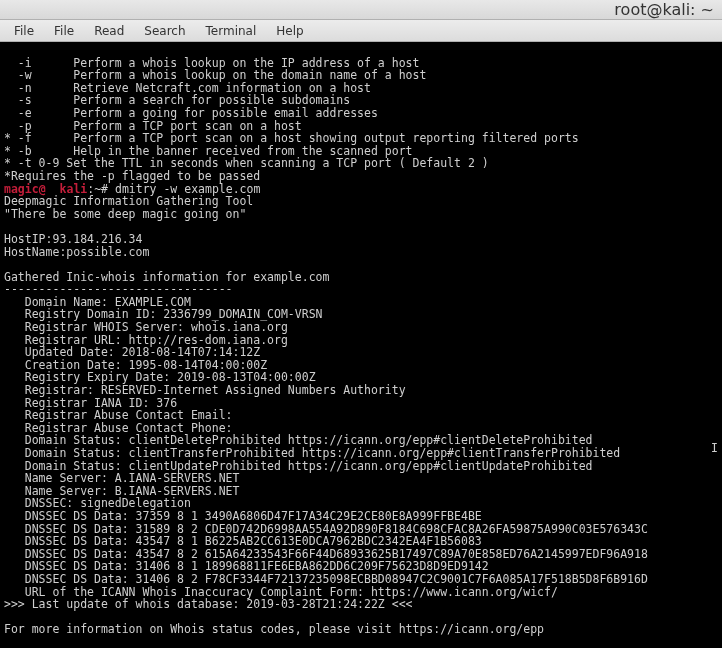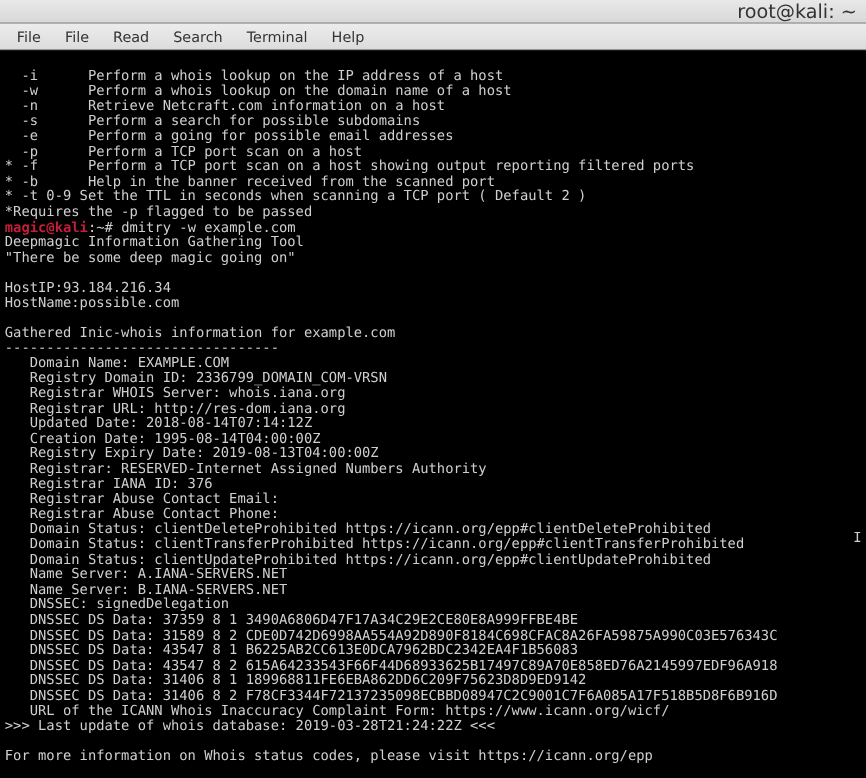--- a/index.html
+++ b/index.html
@@ -40,21 +40,21 @@
       background: #000;
       color: #cfcfcf;
       font-family: "DejaVu Sans Mono", "Liberation Mono", "Courier New", monospace;
       font-size: 11.5px;
       line-height: 12.6px;
       padding: 2px 4px;
       white-space: pre;
       position: relative;
     }
     .prompt-user { color: #c41e3a; font-weight: bold; }
-    .prompt-host { color: #c41e3a; font-weight: bold; }
+    .prompt-host { color: #c41e3a; font-weight: bold; padding-left: 14px; }
     .prompt-sep  { color: #cfcfcf; }
     .cursor-mark {
       position: absolute;
       right: 4px;
       top: 400px;
       color: #cfcfcf;
       font-family: monospace;
     }
   </style>
 </head>

